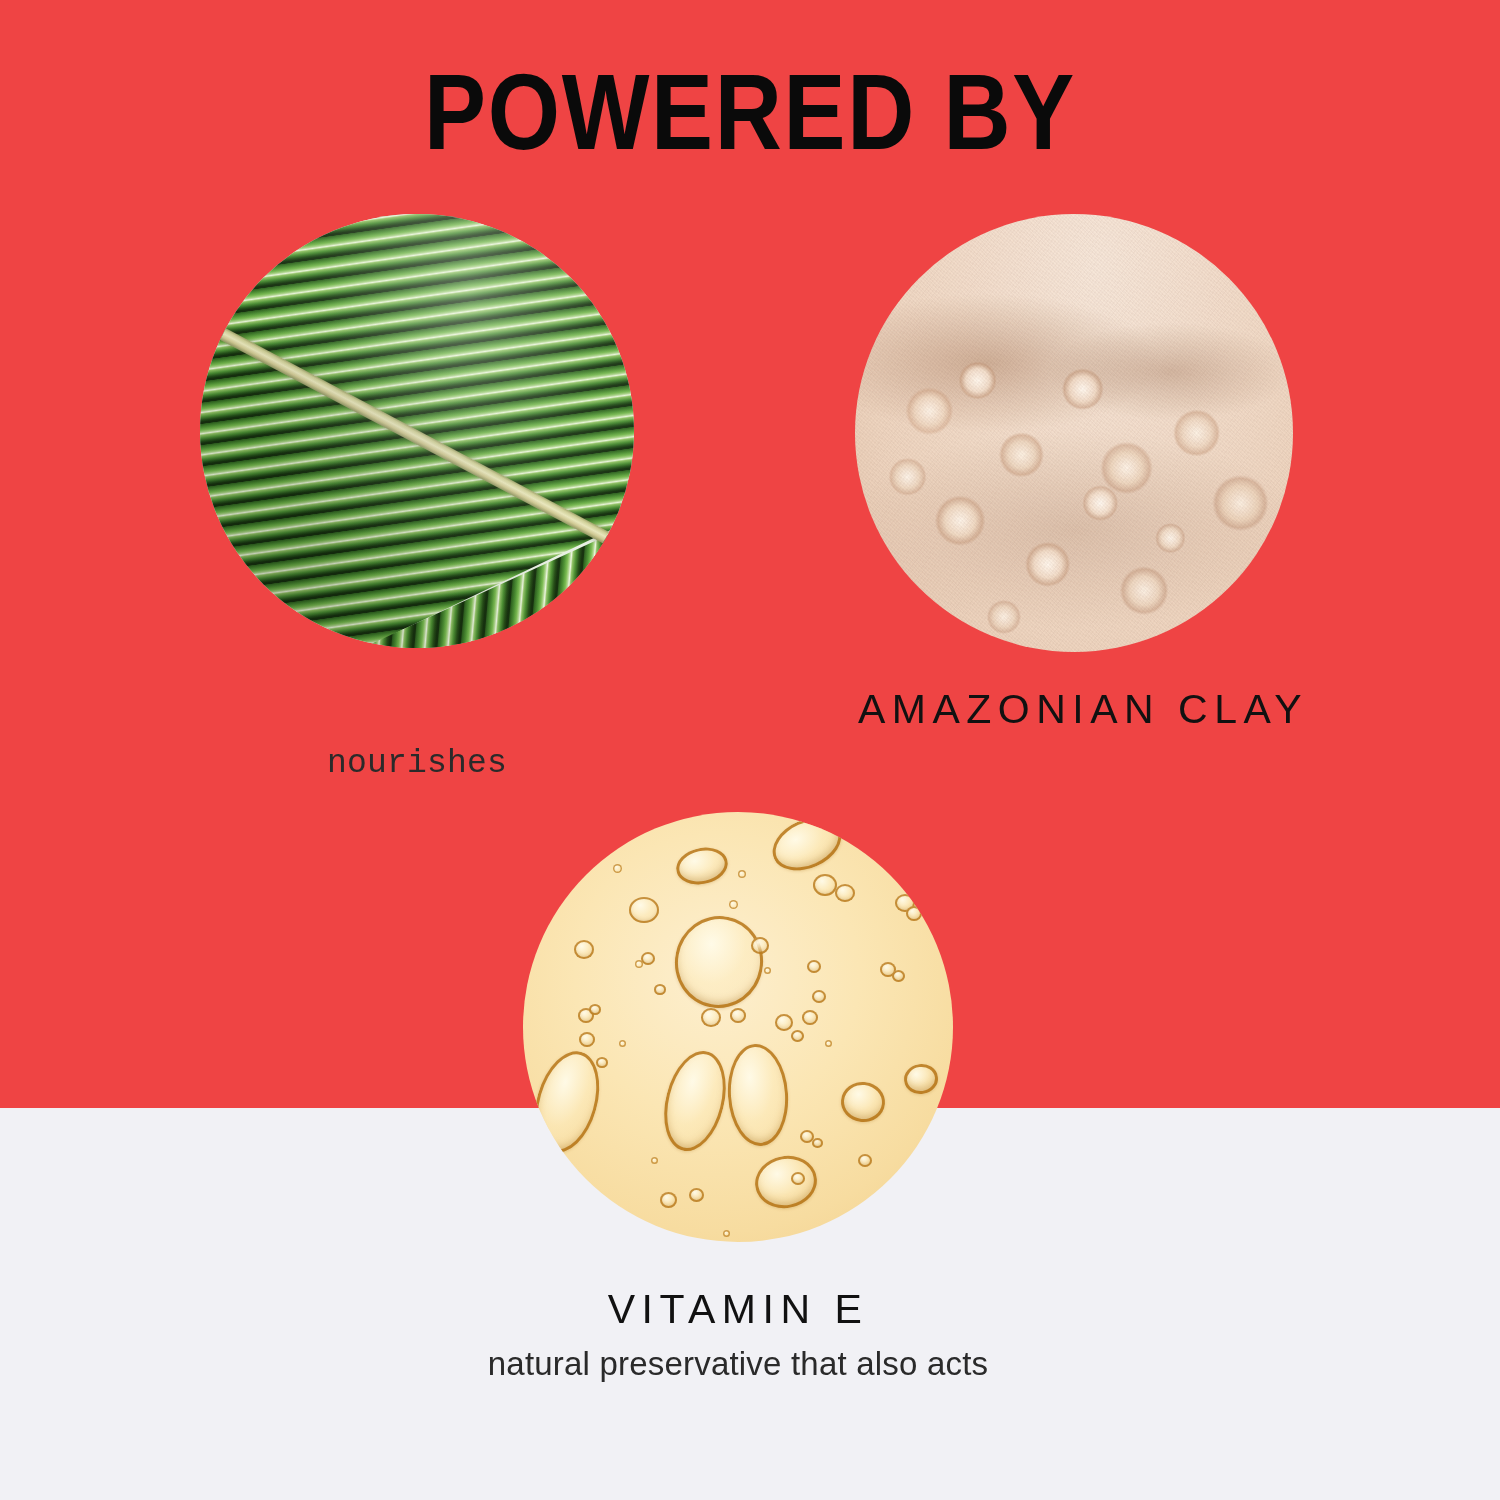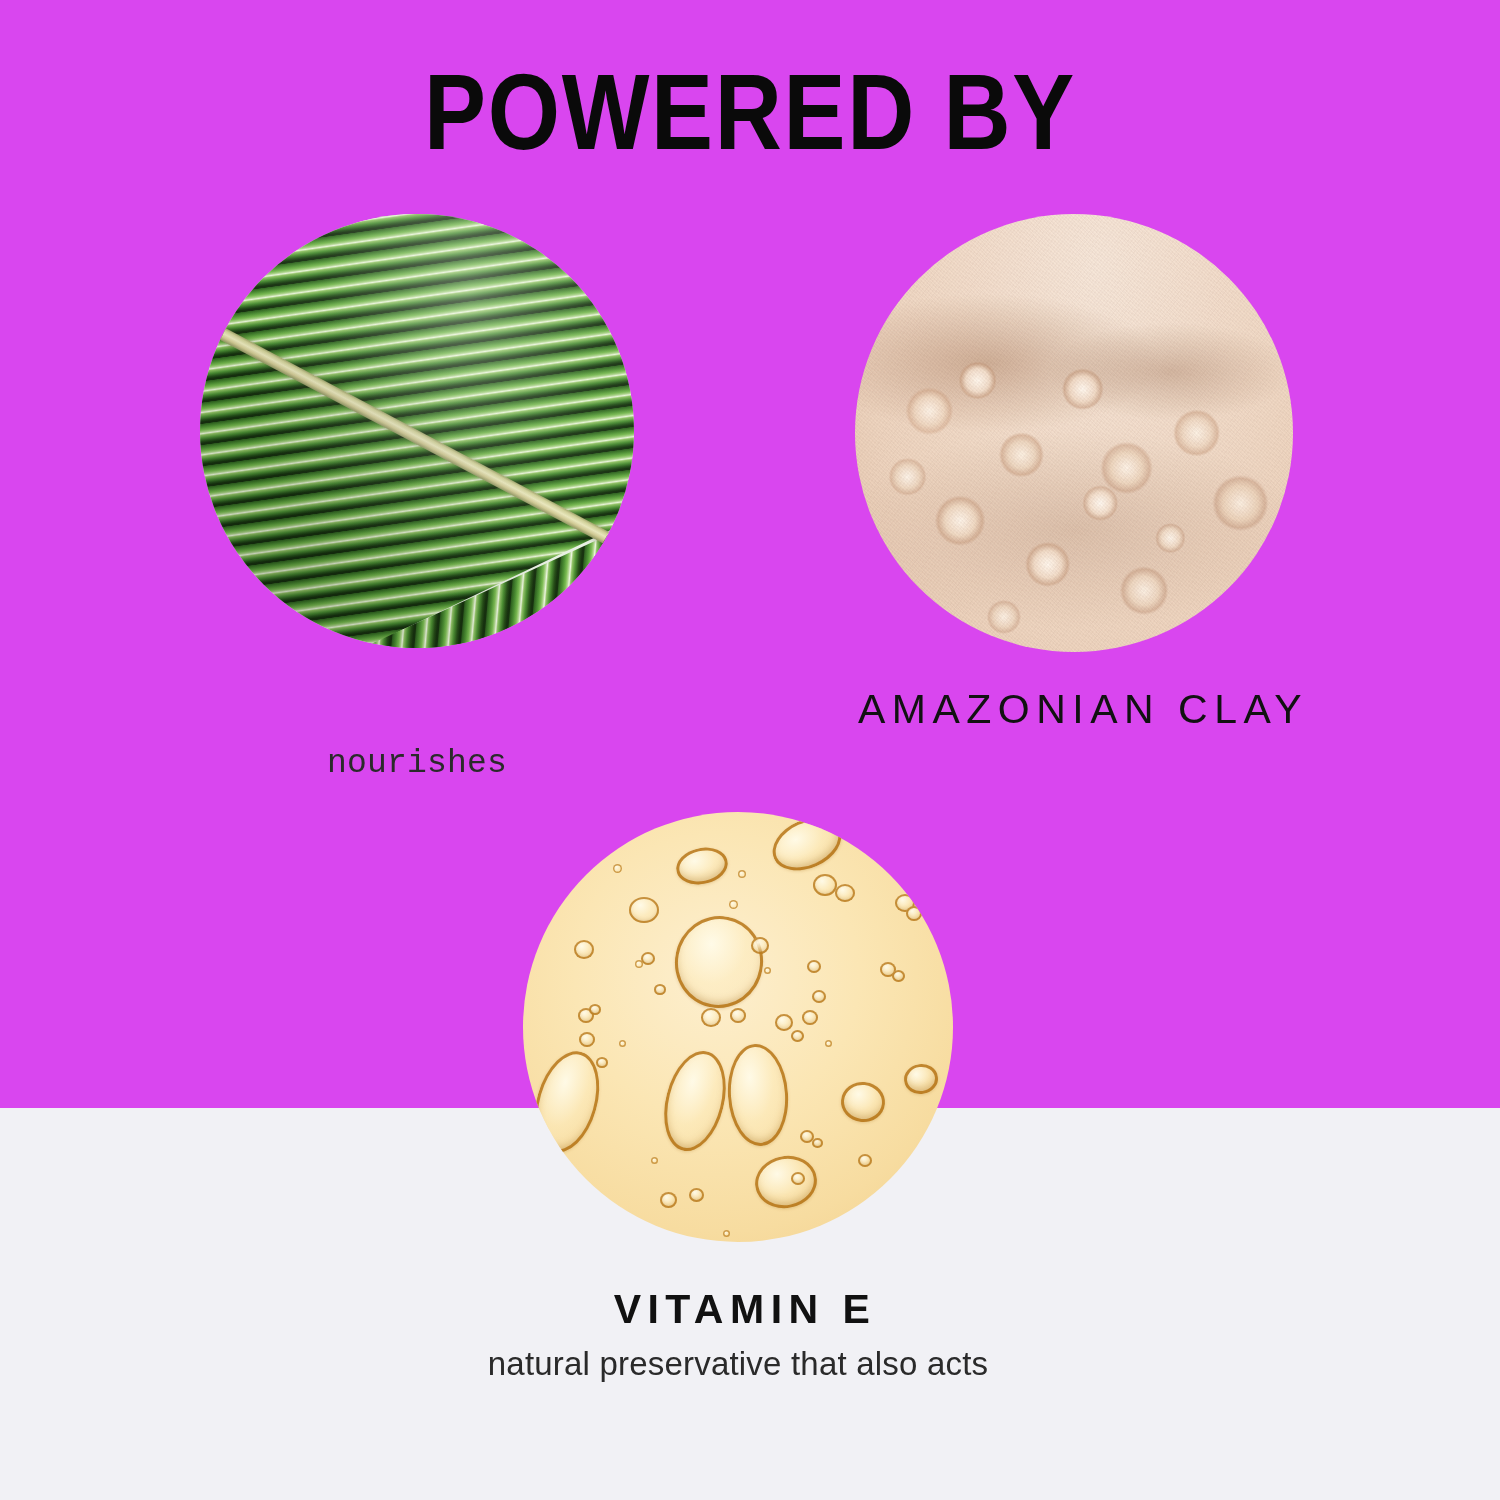--- a/index.html
+++ b/index.html
@@ -12,21 +12,21 @@
     background: #f1f1f5;
     font-family: "Liberation Sans", sans-serif;
     overflow: hidden;
     position: relative;
   }
 
   .page {
     position: relative;
     width: 1500px;
     height: 1108px;
-    background: #d946ef;
+    background: #ef4444;
   }
 
   
   .title {
     position: absolute;
     top: 56px;
     left: 0;
     width: 1500px;
     text-align: center;
     font-family: "Liberation Sans", sans-serif;
@@ -222,21 +222,21 @@
   }
   .bubble.sm {
     box-shadow:
       inset 0 0 0 2px rgba(186,122,27,0.8),
       inset 0 -2px 4px rgba(150,92,12,0.3);
   }
   .bubble.xs {
     box-shadow:
       inset 0 0 0 1.4px rgba(190,128,34,0.75);
   }
-  #vite-label { left: 342px; top: 1286px; width: 806px; font-weight: bold; }
+  #vite-label { left: 335px; top: 1286px; width: 806px; }
   #vite-desc  { left: 335px; top: 1342px; width: 806px; }
 </style>
 </head>
 <body>
 
 <div class="page">
 
   <div class="title">POWERED BY</div>
 
   <div class="circle-wrap" id="babassu-circle">

